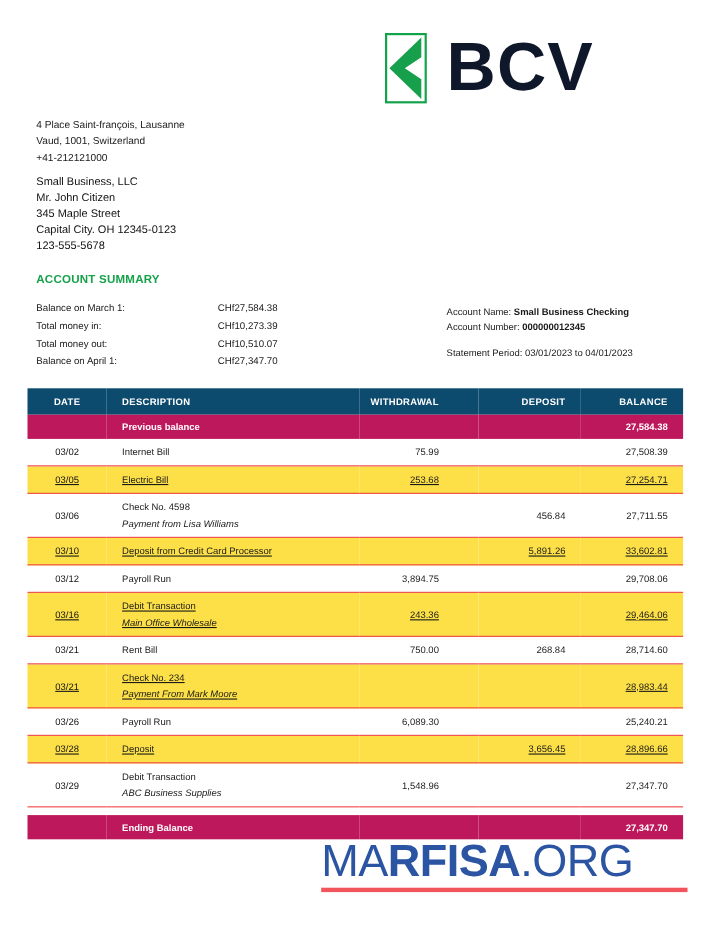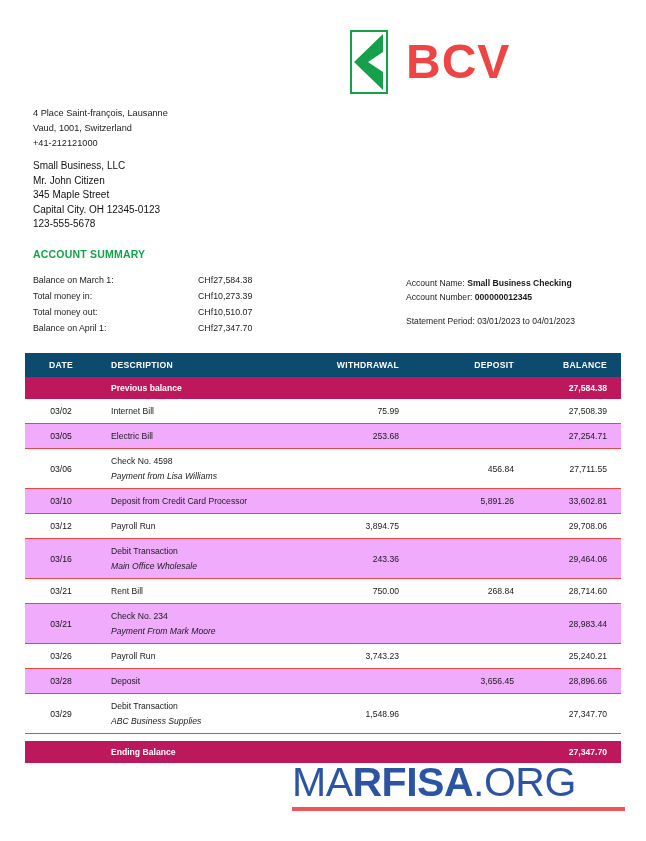--- a/index.html
+++ b/index.html
@@ -29,24 +29,24 @@
     width: 38px;
     height: 64px;
     border: 2px solid #12a24a;
     box-sizing: border-box;
     position: relative;
     background: #ffffff;
     flex: none;
   }
   .logo-mark svg { display: block; }
   .logo-word {
-    font-size: 48px;
+    font-size: 62px;
     font-weight: 700;
     letter-spacing: 1px;
-    color: #ef4444;
+    color: #0f172a;
     line-height: 1;
     font-family: "Liberation Sans", sans-serif;
   }
 
   
   .bank-address {
     position: absolute;
     left: 33px;
     top: 106px;
     font-size: 9.2px;
@@ -139,21 +139,21 @@
     font-size: 8.6px;
   }
   tr.band td.desc { padding-left: 14px; }
   tr.band td.bal  { text-align: right; padding-right: 14px; }
 
   tr.txn td {
     padding: 7px 0;
     vertical-align: middle;
     border-bottom: 1px solid #ef4444;
   }
-  tr.txn.alt { background: #f0abfc; }
+  tr.txn.alt { background: #fde047; text-decoration: underline; }
   tr.txn td.date { text-align: center; color: #111; }
   tr.txn td.desc { padding-left: 14px; }
   tr.txn td.num  { text-align: right; padding-right: 14px; }
   tr.txn td.wd   { text-align: right; padding-right: 36px; }
   tr.txn td.bal  { text-align: right; padding-right: 14px; }
   .sub {
     display: block;
     font-style: italic;
     margin-top: 5px;
   }
@@ -339,21 +339,21 @@
         <span class="sub">Payment From Mark Moore</span>
       </td>
       <td class="num wd"></td>
       <td class="num"></td>
       <td class="bal">28,983.44</td>
     </tr>
 
     <tr class="txn">
       <td class="date">03/26</td>
       <td class="desc"><span>Payroll Run</span></td>
-      <td class="num wd">3,743.23</td>
+      <td class="num wd">6,089.30</td>
       <td class="num"></td>
       <td class="bal">25,240.21</td>
     </tr>
 
     <tr class="txn alt">
       <td class="date">03/28</td>
       <td class="desc"><span>Deposit</span></td>
       <td class="num wd"></td>
       <td class="num">3,656.45</td>
       <td class="bal">28,896.66</td>

